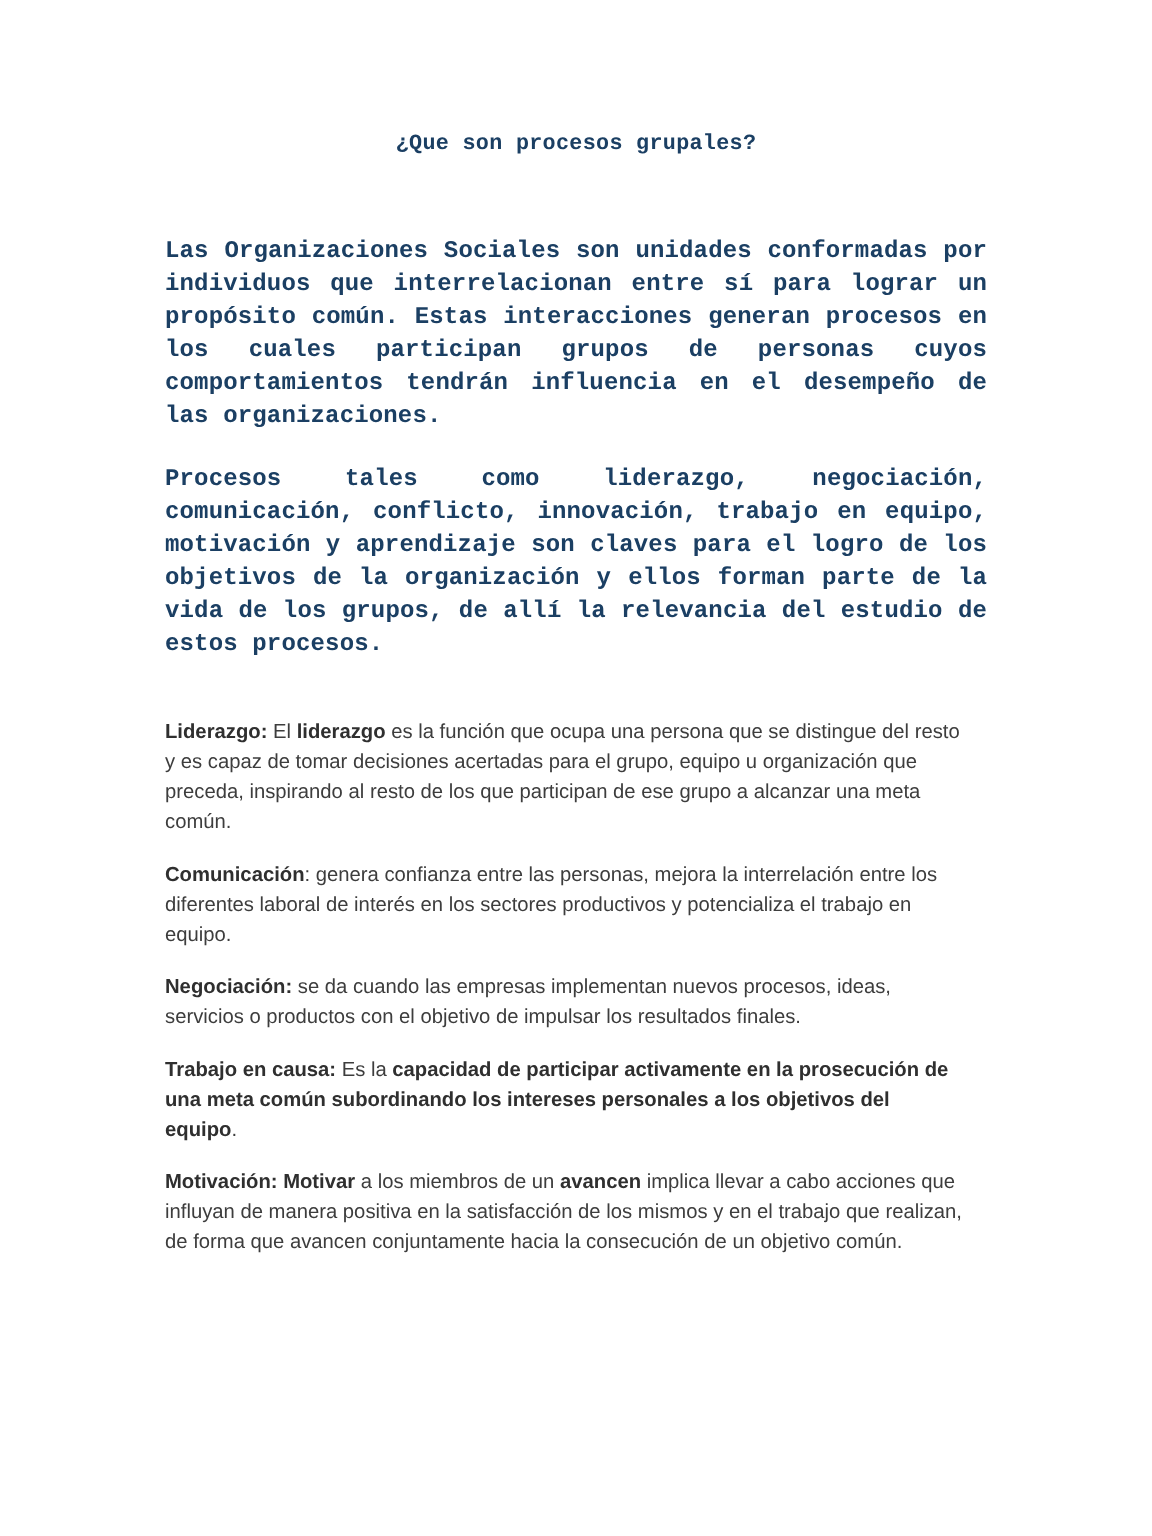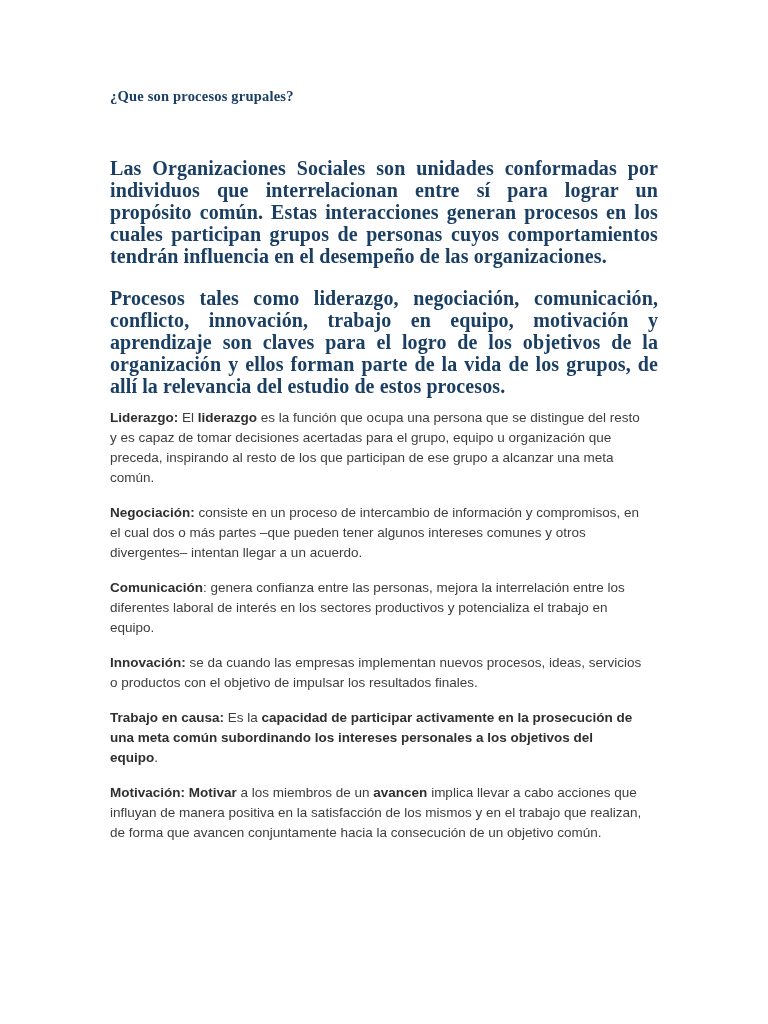--- a/index.html
+++ b/index.html
@@ -15,40 +15,40 @@
     -webkit-font-smoothing:antialiased;
     overflow:hidden;
   }
   .page{
     box-sizing:border-box;
     width:768px;
     height:1024px;
     padding:88px 110px 0 110px;
   }
   .doc-title{
-    font-family:Liberation Serif, serif;
+    font-family:Liberation Mono, monospace;
     font-weight:bold;
     font-size:14.5px;
     color:var(--blue);
-    text-align:left;
+    text-align:center;
     margin:0 0 52px 0;
     letter-spacing:.2px;
   }
   .intro{
-    font-family:Liberation Serif, serif;
+    font-family:Liberation Mono, monospace;
     font-weight:bold;
-    font-size:20px;
+    font-size:16px;
     line-height:22px;
     color:var(--blue);
     text-align:justify;
     text-justify:inter-word;
     margin:0 0 20px 0;
     letter-spacing:.1px;
   }
-  .intro.last{margin-bottom:11px;}
+  .intro.last{margin-bottom:38px;}
   .body-par{
     font-size:13.5px;
     line-height:20px;
     color:var(--body);
     text-align:left;
     margin:0 16px 15px 0;
   }
   .body-par .b{font-weight:bold;color:#2f2f2f;}
 </style>
 </head>
@@ -56,19 +56,18 @@
 
 <main class="page">
   <h1 class="doc-title">¿Que son procesos grupales?</h1>
 
   <p class="intro">Las Organizaciones Sociales son unidades conformadas por individuos que interrelacionan entre sí para lograr un propósito común. Estas interacciones generan procesos en los cuales participan grupos de personas cuyos comportamientos tendrán influencia en el desempeño de las organizaciones.</p>
 
   <p class="intro last">Procesos tales como liderazgo, negociación, comunicación, conflicto, innovación, trabajo en equipo, motivación y aprendizaje son claves para el logro de los objetivos de la organización y ellos forman parte de la vida de los grupos, de allí la relevancia del estudio de estos procesos.</p>
 
   <section>
       <p class="body-par"><span class="b">Liderazgo:</span><span> El </span><span class="b">liderazgo</span><span> es la función que ocupa una persona que se distingue del resto y es capaz de tomar decisiones acertadas para el grupo, equipo u organización que preceda, inspirando al resto de los que participan de ese grupo a alcanzar una meta común.</span></p>
-      <p class="body-par"><span class="b">Negociación:</span><span> consiste en un proceso de intercambio de información y compromisos, en el cual dos o más partes –que pueden tener algunos intereses comunes y otros divergentes– intentan llegar a un acuerdo.</span></p>
       <p class="body-par"><span class="b">Comunicación</span><span>: genera confianza entre las personas, mejora la interrelación entre los diferentes laboral de interés en los sectores productivos y potencializa el trabajo en equipo.</span></p>
-      <p class="body-par"><span class="b">Innovación:</span><span> se da cuando las empresas implementan nuevos procesos, ideas, servicios o productos con el objetivo de impulsar los resultados finales.</span></p>
+      <p class="body-par"><span class="b">Negociación:</span><span> se da cuando las empresas implementan nuevos procesos, ideas, servicios o productos con el objetivo de impulsar los resultados finales.</span></p>
       <p class="body-par"><span class="b">Trabajo en causa:</span><span> Es la </span><span class="b">capacidad de participar activamente en la prosecución de una meta común subordinando los intereses personales a los objetivos del equipo</span><span>.</span></p>
       <p class="body-par"><span class="b">Motivación: Motivar</span><span> a los miembros de un </span><span class="b">avancen</span><span> implica llevar a cabo acciones que influyan de manera positiva en la satisfacción de los mismos y en el trabajo que realizan, de forma que avancen conjuntamente hacia la consecución de un objetivo común.</span></p>
     </section>
 </main>
 
 </body></html>

